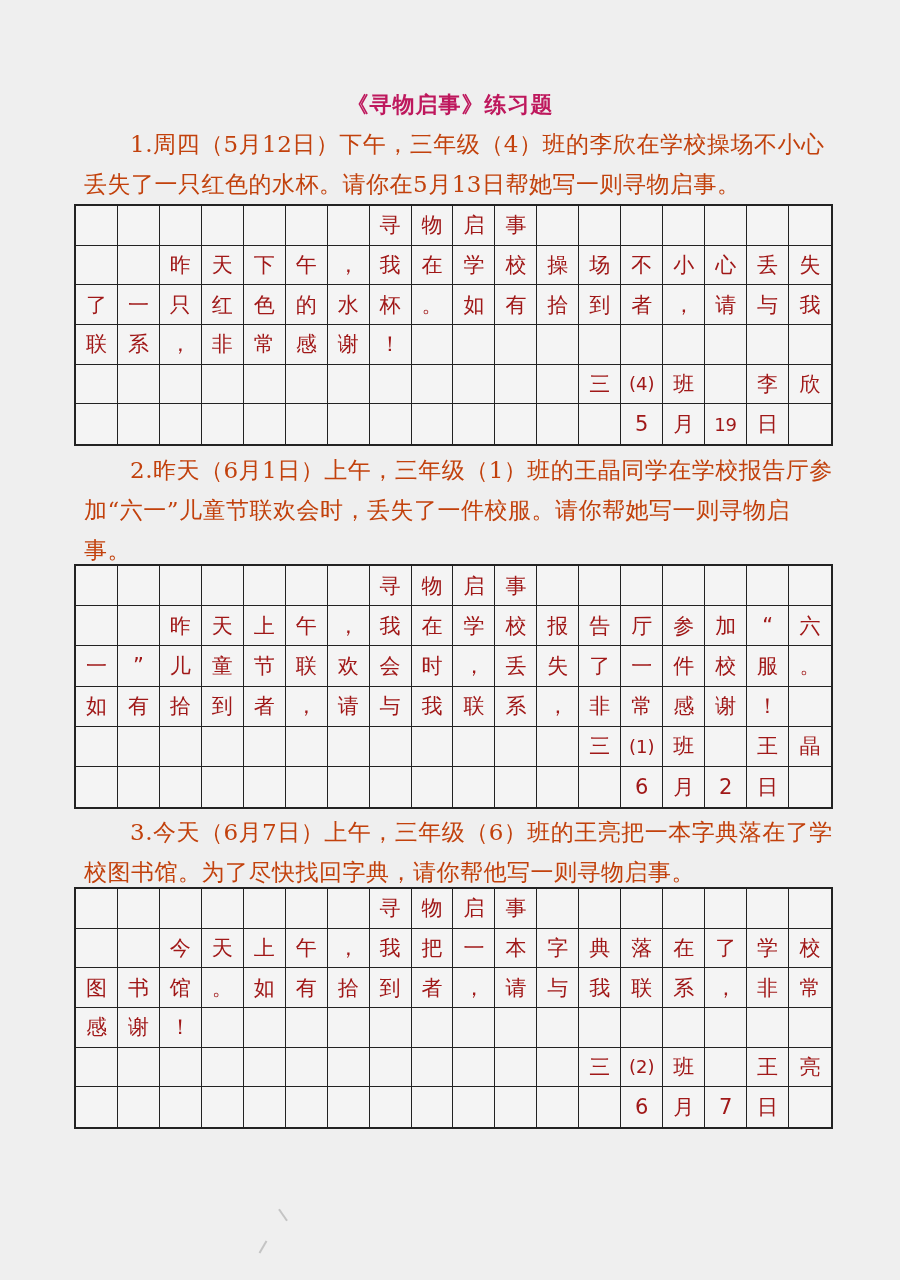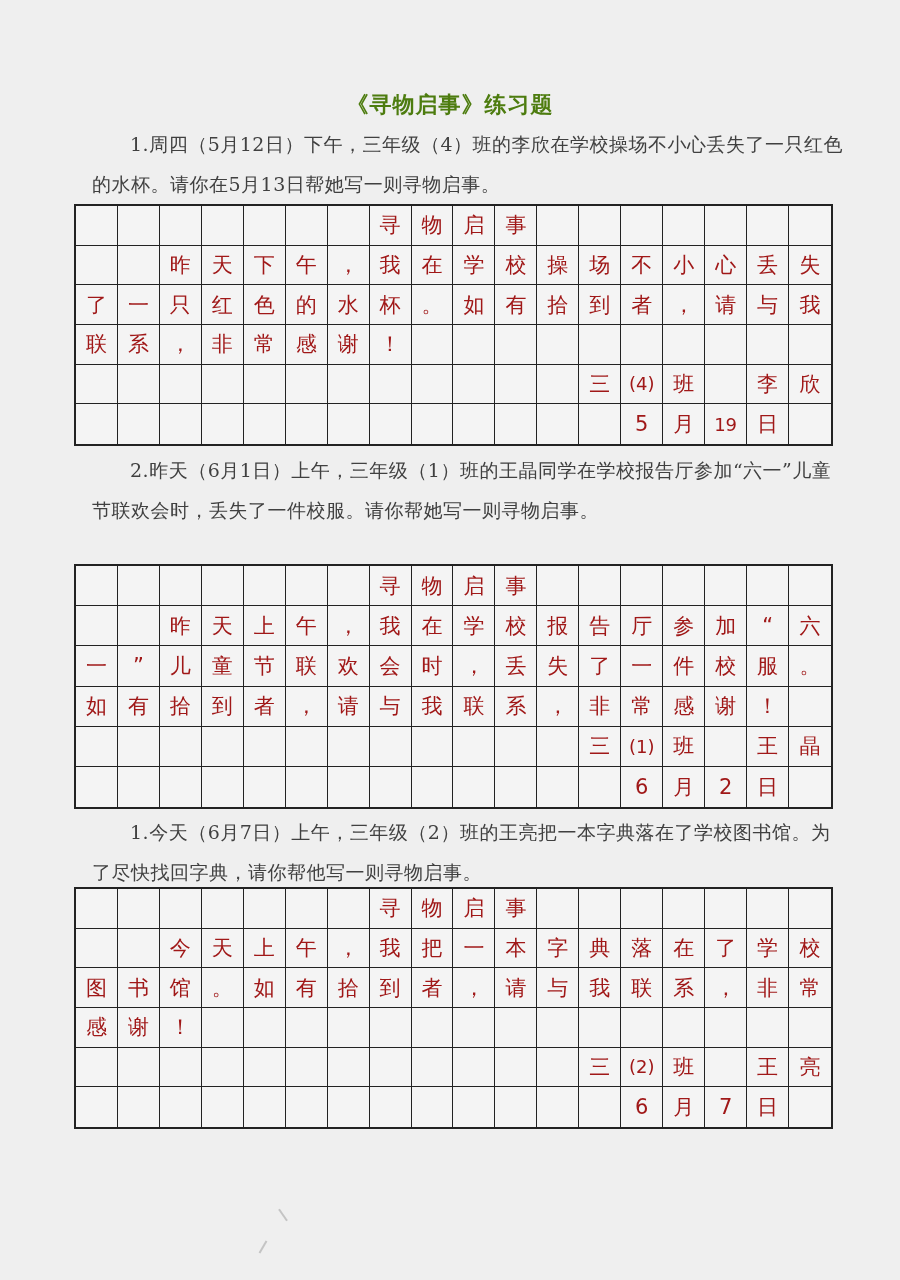--- a/index.html
+++ b/index.html
@@ -7,25 +7,25 @@
     width: 900px; height: 1280px; overflow: hidden;
     background: #efefef;
     font-family: "DejaVu Serif", "Liberation Serif", serif;
     color: #1a1a1a;
     position: relative;
   }
   .page-title {
     position: absolute; left: 0; width: 900px; top: 90px;
     text-align: center; font-size: 22px; font-weight: bold;
     font-family: "DejaVu Sans", "Liberation Sans", sans-serif;
-    letter-spacing: 1px; color: #4d7c0f;
+    letter-spacing: 1px; color: #be185d;
   }
   .question {
-    position: absolute; left: 92px; width: 752px;
-    font-size: 19px; line-height: 40px; color: #404040;
+    position: absolute; left: 84px; width: 752px;
+    font-size: 23px; line-height: 40px; color: #c2410c;
     text-indent: 2em; letter-spacing: 0.5px;
   }
   .grid {
     position: absolute; left: 74px; width: 759px;
     border: 2px solid #222; box-sizing: border-box;
     display: grid; grid-template-columns: repeat(18, 1fr);
     background: #f4f4f4;
   }
   .cell {
     border-right: 1.5px solid #222; border-bottom: 1.5px solid #222;
@@ -264,21 +264,21 @@
     <div class="cell last-row"></div>
     <div class="cell last-row"></div>
     <div class="cell last-row"></div>
     <div class="cell last-row">6</div>
     <div class="cell last-row">月</div>
     <div class="cell last-row">2</div>
     <div class="cell last-row">日</div>
     <div class="cell last-col last-row"></div>
   </div>
 
-<div class="question" style="top:812px;">1.今天（6月7日）上午，三年级（2）班的王亮把一本字典落在了学校图书馆。为了尽快找回字典，请你帮他写一则寻物启事。</div>
+<div class="question" style="top:812px;">3.今天（6月7日）上午，三年级（6）班的王亮把一本字典落在了学校图书馆。为了尽快找回字典，请你帮他写一则寻物启事。</div>
 <div class="grid" id="grid-2" style="top: 887px; height: 242px; grid-template-rows: repeat(6, 1fr);">
     <div class="cell"></div>
     <div class="cell"></div>
     <div class="cell"></div>
     <div class="cell"></div>
     <div class="cell"></div>
     <div class="cell"></div>
     <div class="cell"></div>
     <div class="cell">寻</div>
     <div class="cell">物</div>

